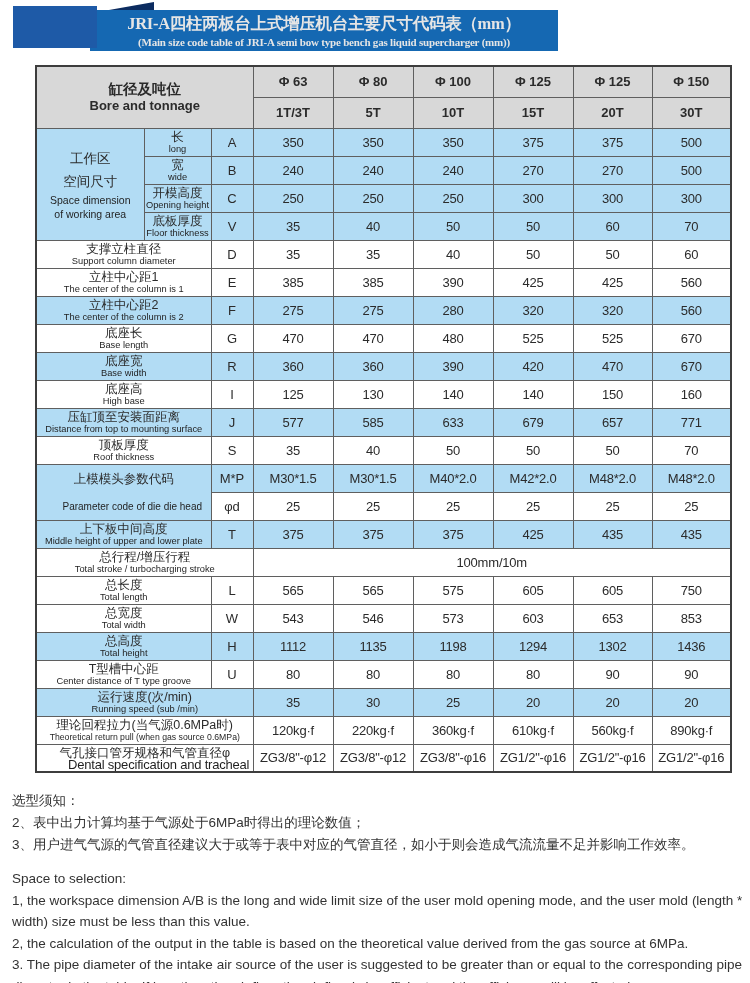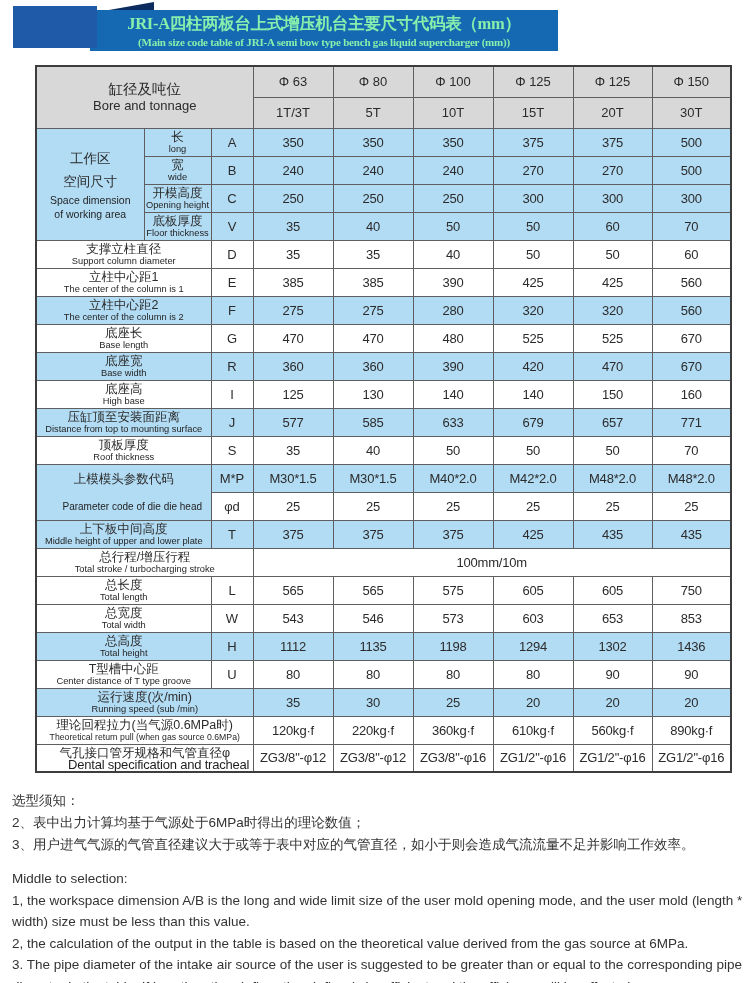--- a/index.html
+++ b/index.html
@@ -12,29 +12,29 @@
     width:750px;height:983px;background:#ffffff;
     font-family:"Liberation Sans","DejaVu Sans",sans-serif;color:var(--text);
     overflow:hidden;
   }
   
   .banner-wrap{position:relative;height:52px;}
   .banner-square{position:absolute;left:13px;top:6px;width:84px;height:42px;background:var(--square);}
   .banner-fold{position:absolute;left:92px;top:2px;width:62px;height:11px;background:var(--fold);
     clip-path:polygon(0 100%,100% 0,100% 100%);}
   .banner{position:absolute;left:90px;top:10px;width:468px;height:41px;background:var(--banner);
-    color:#86efac;text-align:center;font-family:"Liberation Serif","DejaVu Serif",serif;}
+    color:#e5e5e5;text-align:center;font-family:"Liberation Serif","DejaVu Serif",serif;}
   .banner-title-zh{font-size:16.5px;font-weight:bold;line-height:24px;margin-top:2px;white-space:nowrap;letter-spacing:-0.3px;}
   .banner-title-en{font-size:11px;font-weight:bold;line-height:13px;white-space:nowrap;letter-spacing:-0.2px;}
   
   table.spec{border-collapse:collapse;table-layout:fixed;margin:13px 0 0 35px;width:695px;
     border:2px solid #3d3d3d;}
   .spec th,.spec td{border:1px solid var(--border);text-align:center;vertical-align:middle;
     padding:0 1px;overflow:hidden;}
-  .spec thead th{background:var(--header_gray);font-weight:normal;font-size:13px;height:31px;}
+  .spec thead th{background:var(--header_gray);font-weight:bold;font-size:13px;height:31px;}
   .corner .czh{font-size:14.5px;line-height:18px;}
   .corner .cen{font-size:13px;line-height:16px;}
   .spec tbody td{height:28px;font-size:13px;background:#ffffff;}
   .spec tbody tr.blue td{background:var(--row_blue);}
   td.lab .zh{font-size:12.5px;line-height:14px;white-space:nowrap;}
   td.lab .en{font-size:9.3px;line-height:10.5px;white-space:nowrap;color:#1f1f1f;}
   td.glab .gzh{font-size:13.5px;line-height:23px;}
   td.glab .gen{font-size:10.5px;line-height:14px;color:#1f1f1f;text-align:center;}
   td.code{font-size:13px;}
   td.val{font-size:13px;letter-spacing:-0.2px;}
@@ -390,17 +390,17 @@
       </tr>
     </tbody>
 </table>
 
 <div class="notes">
   <div>选型须知：</div>
   <div>2、表中出力计算均基于气源处于6MPa时得出的理论数值；</div>
   <div>3、用户进气气源的气管直径建议大于或等于表中对应的气管直径，如小于则会造成气流流量不足并影响工作效率。</div>
 </div>
 <div class="notes en-block">
-  <div>Middle to selection:</div>
+  <div>Space to selection:</div>
   <div>1, the workspace dimension A/B is the long and wide limit size of the user mold opening mode, and the user mold (length * width) size must be less than this value.</div>
   <div>2, the calculation of the output in the table is based on the theoretical value derived from the gas source at 6MPa.</div>
   <div>3. The pipe diameter of the intake air source of the user is suggested to be greater than or equal to the corresponding pipe diameter in the table. If less than the air flow, the air flow is insufficient and the efficiency will be affected.</div>
 </div>
 
 </body></html>

